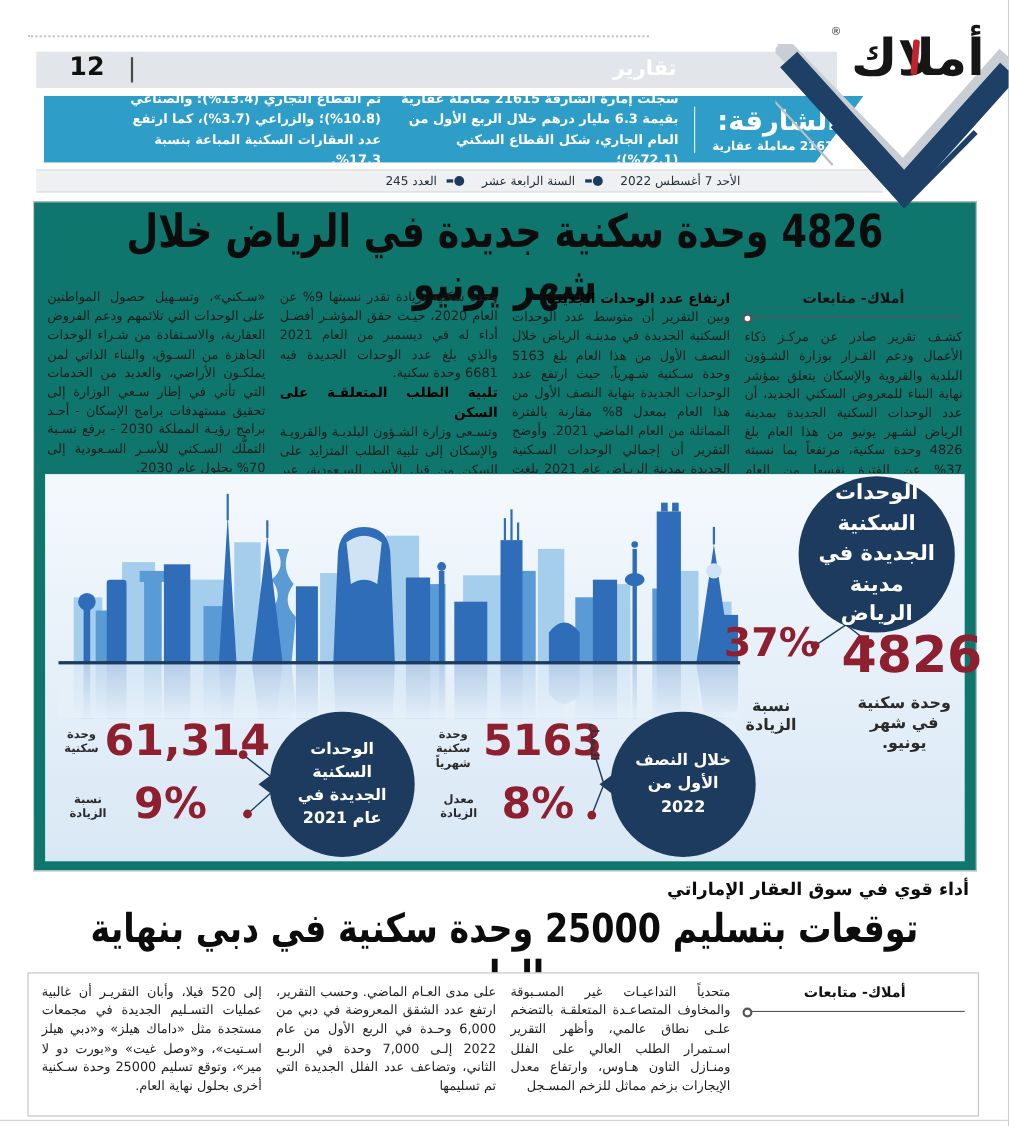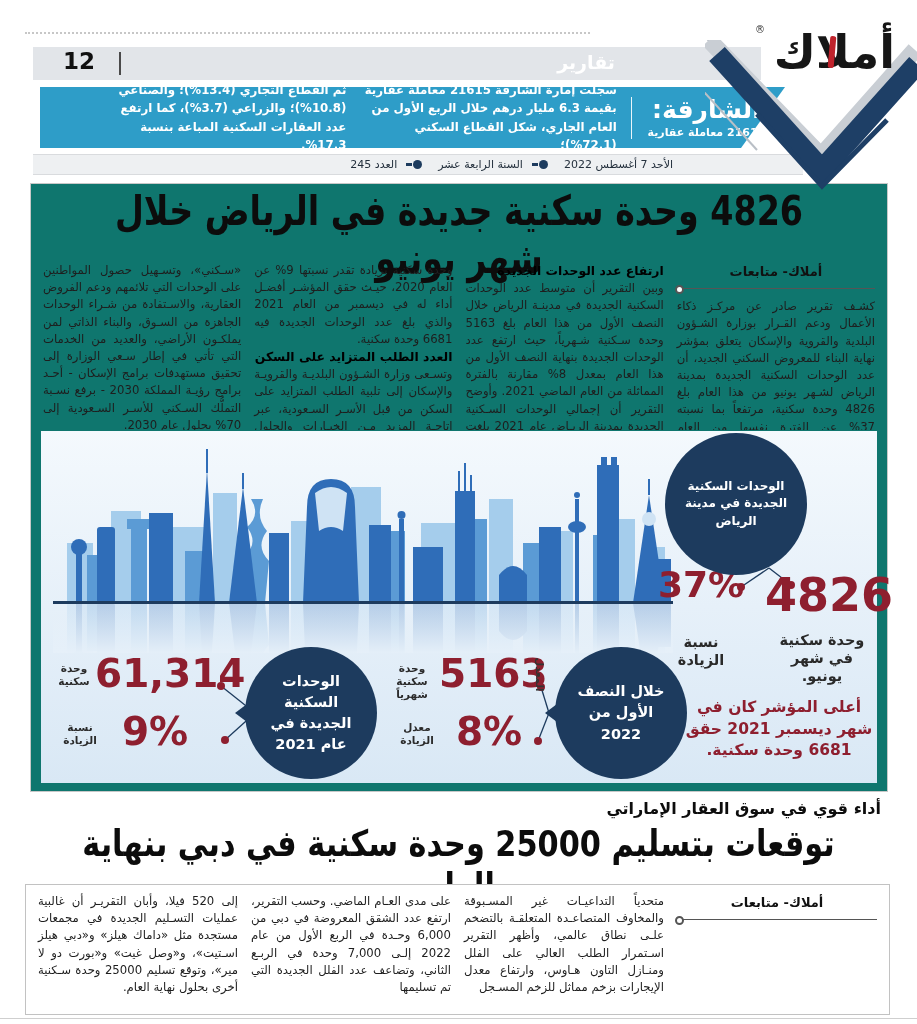--- a/index.html
+++ b/index.html
@@ -61,21 +61,21 @@
   .byline-ring { position:absolute; left:-2px; bottom:-6px; width:9px; height:9px; border:2px solid #555; border-radius:50%; background:#fff; }
 
   
   .info-panel { position:absolute; left:10px; right:10px; top:247px; height:352px;
     background:linear-gradient(180deg,#f4f9fd 0%,#e6f0f9 50%,#d9e8f5 100%); }
   .skyline { position:absolute; left:12px; top:4px; width:620px; height:218px; }
   .connectors { position:absolute; left:0; top:0; width:836px; height:352px; pointer-events:none; }
 
   .bubble { position:absolute; border-radius:50%; background:#1d3b5e; color:#fff; font-weight:bold;
     display:flex; align-items:center; justify-content:center; text-align:center; line-height:1.45; z-index:3; }
-  .bubble-right { left:624px; top:2px; width:142px; height:142px; font-size:12px; padding:14px; }
+  .bubble-right { left:685px; top:2px; width:142px; height:142px; font-size:19px; padding:14px; }
   .bubble-mid  { left:514px; top:216px; width:132px; height:132px; font-size:14.5px; padding:14px;text-align:center; }
   .bubble-left { left:204px; top:216px; width:132px; height:132px; font-size:14.5px; padding:12px; }
   .bubble-mid::before, .bubble-left::before { content:''; position:absolute; left:-10px; top:57px;
     border-top:9px solid transparent; border-bottom:9px solid transparent; border-right:12px solid #1d3b5e; }
 
   .stat { position:absolute; font-weight:bold; color:#8e1f2f; text-align:center; direction:ltr; line-height:1; z-index:2; }
   .stat-label { position:absolute; font-weight:bold; color:#2a2a2a; text-align:center; line-height:1.25; z-index:2; }
   .st-37    { left:612px; top:136px; width:96px;  font-size:36px; }
   .lb-37    { left:630px; top:202px; width:60px;  font-size:14.5px; }
   .st-4826  { left:724px; top:141px; width:112px; font-size:46px; }
@@ -152,21 +152,21 @@
         <span class="byline-ring"></span>
       </div>
       <span>كشـف تقرير صادر عن مركـز ذكاء الأعمال ودعم القـرار بوزارة الشـؤون البلدية والقروية والإسكان يتعلق بمؤشر نهاية البناء للمعروض السكني الجديد، أن عدد الوحدات السكنية الجديدة بمدينة الرياض لشـهر يونيو من هذا العام بلغ 4826 وحدة سكنية، مرتفعاً بما نسبته 37% عن الفترة نفسها من العام الماضي.</span>
     </div>
     <div class="col">
       <div class="subhead">ارتفاع عدد الوحدات الجديدة</div>
       <span>وبين التقرير أن متوسط عدد الوحدات السكنية الجديدة في مدينـة الرياض خلال النصف الأول من هذا العام بلغ 5163 وحدة سـكنية شـهرياً، حيث ارتفع عدد الوحدات الجديدة بنهاية النصف الأول من هذا العام بمعدل 8% مقارنة بالفترة المماثلة من العام الماضي 2021. وأوضح التقرير أن إجمالي الوحدات السـكنية الجديدة بمدينة الريـاض عام 2021 بلغت 61,314</span>
     </div>
     <div class="col">
       <span>وحدة سكنية بزيادة تقدر نسبتها 9% عن العام 2020، حيـث حقق المؤشـر أفضـل أداء له في ديسمبر من العام 2021 والذي بلغ عدد الوحدات الجديدة فيه 6681 وحدة سكنية.</span>
-      <div class="subhead">العدد الطلب المتزايد على السكن</div>
+      <div class="subhead">تلبية الطلب المتعلقـة على السكن</div>
       <span>وتسـعى وزارة الشـؤون البلديـة والقرويـة والإسكان إلى تلبية الطلب المتزايد على السكن من قبل الأسـر السـعودية، عبر إتاحـة المزيد مـن الخيـارات والحلول السـكنية عبـر برنامج</span>
     </div>
     <div class="col">
       <span>«سـكني»، وتسـهيل حصول المواطنين على الوحدات التي تلائمهم ودعم الفروض العقارية، والاسـتفادة من شـراء الوحدات الجاهزة من السـوق، والبناء الذاتي لمن يملكـون الأراضي، والعديد من الخدمات التي تأتي في إطار سـعي الوزارة إلى تحقيق مستهدفات برامج الإسكان - أحـد برامج رؤيـة المملكة 2030 - برفع نسـبة التملُّك السـكني للأسـر السـعودية إلى 70% بحلول عام 2030.</span>
     </div>
   </div>
 
   <div class="info-panel">
 
     <svg class="skyline" viewBox="0 0 620 218">
@@ -261,21 +261,20 @@
     </svg>
 
     <div class="bubble bubble-right">الوحدات السكنية الجديدة في مدينة الرياض</div>
     <div class="bubble bubble-mid">خلال النصف الأول من 2022</div>
     <div class="bubble bubble-left">الوحدات السكنية الجديدة في عام 2021</div>
 
     <div class="stat st-37">37%</div>
     <div class="stat-label lb-37">نسبة الزيادة</div>
     <div class="stat st-4826">4826</div>
     <div class="stat-label lb-4826">وحدة سكنية في شهر يونيو.</div>
-    <div class="hl-note">أعلى المؤشر كان في شهر ديسمبر 2021 حقق 6681 وحدة سكنية.</div>
 
     <div class="stat st-5163">5163</div>
     <div class="stat-label lb-5163">وحدة سكنية شهرياً</div>
     <div class="side-5163">المعدل</div>
     <div class="stat st-8">8%</div>
     <div class="stat-label lb-8">معدل الزيادة</div>
 
     <div class="stat st-61314">61,314</div>
     <div class="stat-label lb-61314">وحدة سكنية</div>
     <div class="stat st-9">9%</div>

